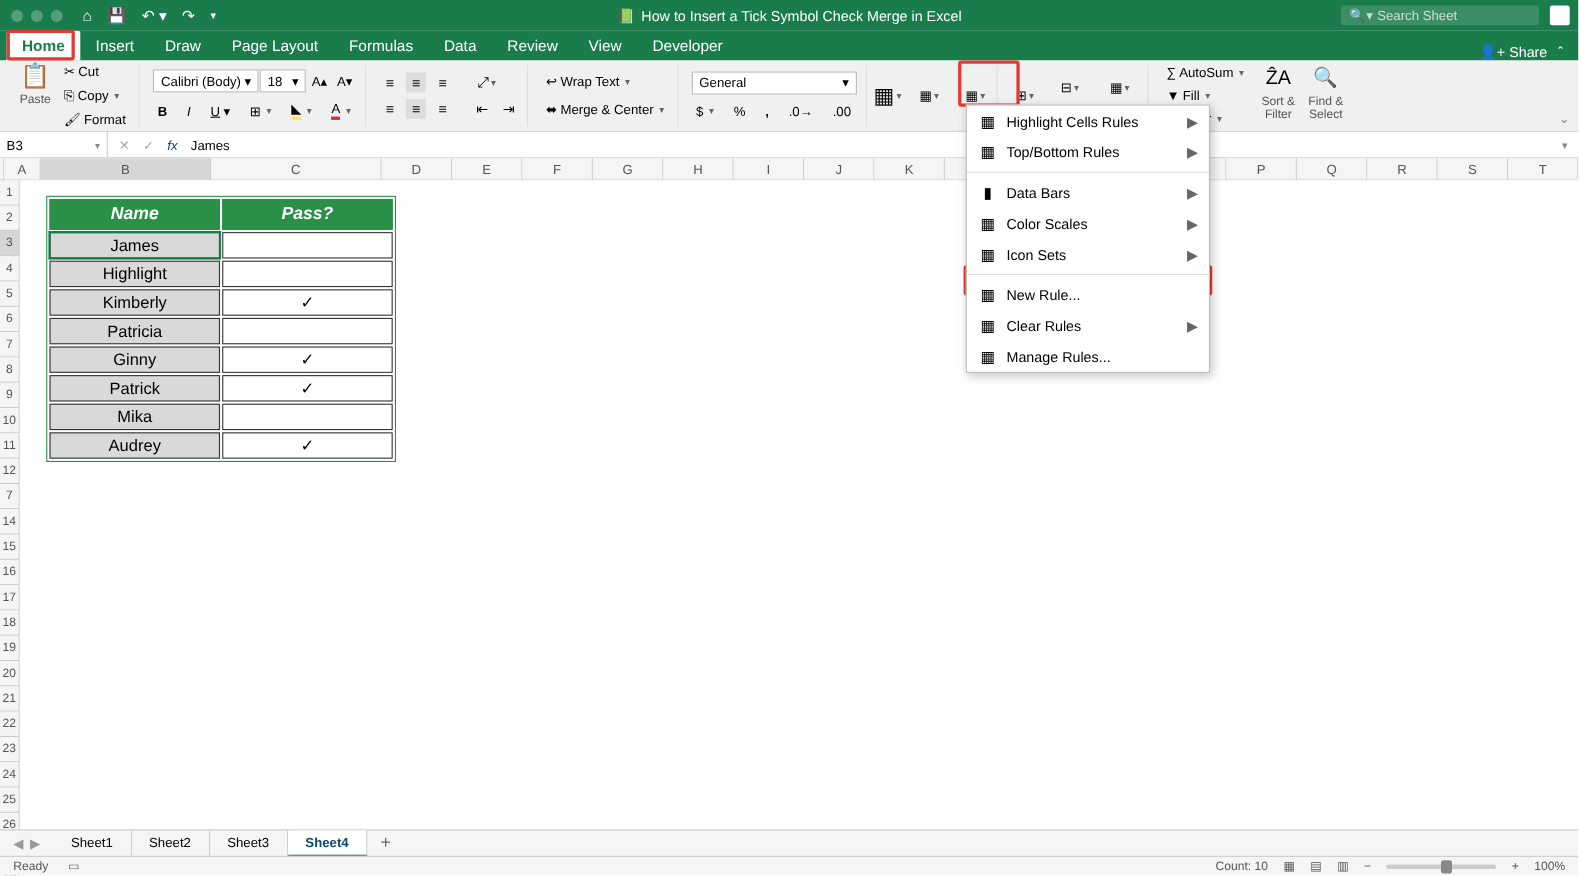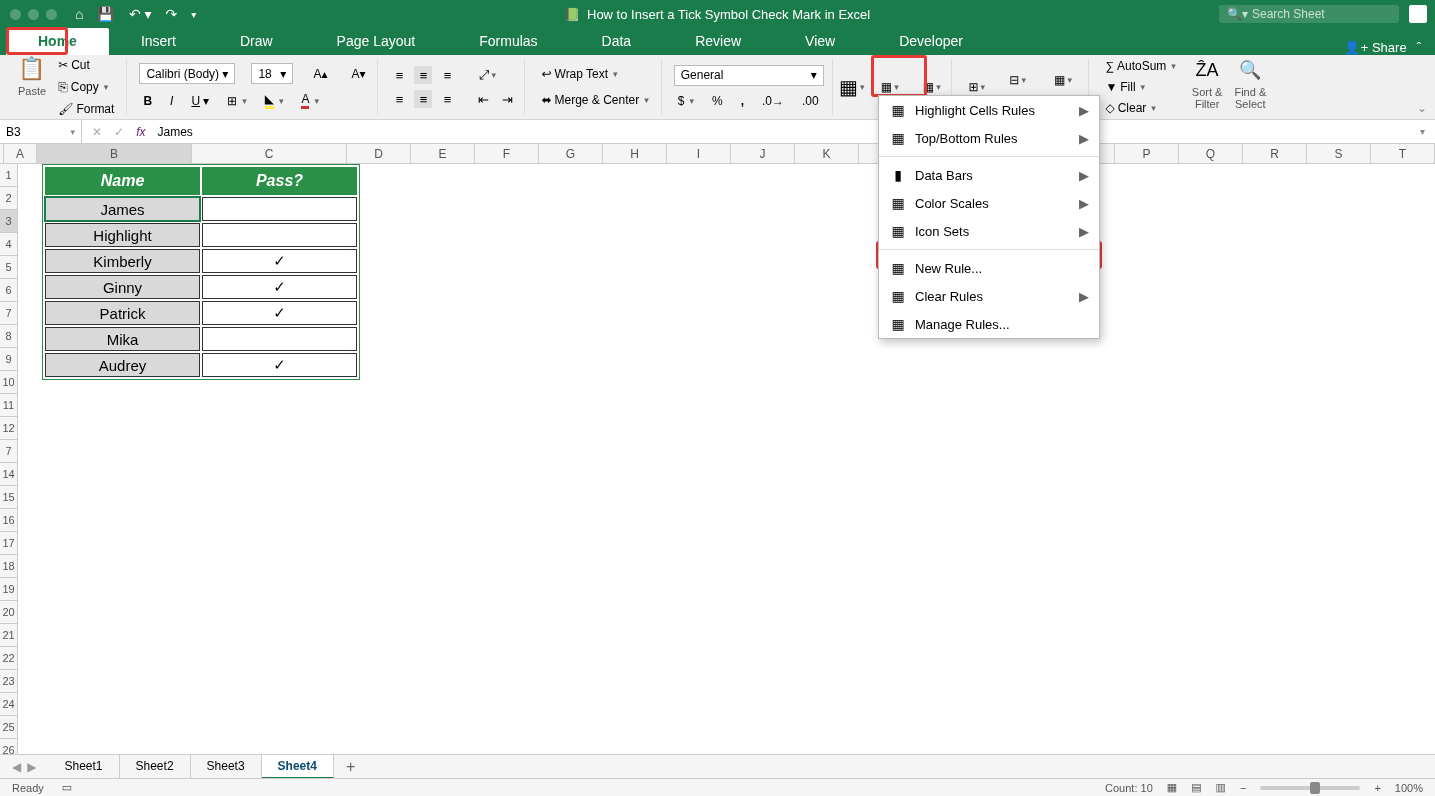--- a/index.html
+++ b/index.html
@@ -11,56 +11,56 @@
 .traffic-lights span { width: 11px; height: 11px; border-radius: 50%; background: rgba(255,255,255,0.25); }
 .quick-access { display: flex; gap: 14px; margin-left: 18px; align-items: center; }
 .qa-icon { color: #fff; font-size: 14px; cursor: pointer; }
 .doc-title { position: absolute; left: 50%; transform: translateX(-50%); font-size: 13px; display: flex; align-items: center; gap: 6px; }
 .title-right { position: absolute; right: 8px; display: flex; align-items: center; gap: 10px; }
 .search-box { background: rgba(255,255,255,0.15); border-radius: 3px; padding: 2px 8px; width: 180px; font-size: 12px; color: #c8e0d0; display: flex; align-items: center; gap: 4px; }
 .user-icon { width: 18px; height: 18px; background: #fff; border-radius: 2px; }
 
 
 .tabs-bar { background: #1a7c4a; height: 27px; display: flex; align-items: flex-end; color: #fff; padding-left: 6px; }
-.tab { padding: 5px 32px 6px; font-size: 14px; cursor: pointer; }
+.tab { padding: 5px 14px 6px; font-size: 14px; cursor: pointer; }
 .tab.active { background: #fff; color: #1a7c4a; font-weight: 600; border-radius: 2px 2px 0 0; }
 .red-highlight { border: 3px solid #e53935; border-radius: 3px; position: absolute; z-index: 10; pointer-events: none; }
 .share-area { margin-left: auto; padding-right: 14px; display: flex; align-items: center; gap: 10px; font-size: 13px; }
 
 
 .ribbon { background: #f0f0f0; border-bottom: 1px solid #d5d5d5; height: 65px; display: flex; align-items: center; padding: 0 10px; gap: 4px; font-size: 12px; position: relative; }
 .ribbon-group { display: flex; flex-direction: column; align-items: center; gap: 2px; border-right: 1px solid #ddd; padding: 0 8px; height: 56px; justify-content: center; }
 .ribbon-group.no-border { border-right: none; }
 .rb-btn { display: flex; align-items: center; gap: 3px; padding: 2px 4px; cursor: pointer; white-space: nowrap; }
 .rb-icon { width: 18px; height: 18px; display: inline-flex; align-items: center; justify-content: center; font-size: 13px; }
 .rb-big-icon { width: 26px; height: 26px; display: inline-flex; align-items: center; justify-content: center; }
 .font-select { background: #fff; border: 1px solid #bbb; padding: 2px 6px; font-size: 12px; height: 21px; display: flex; align-items: center; justify-content: space-between; }
-.row { display: flex; gap: 16px; align-items: center; }
+.row { display: flex; gap: 1px; align-items: center; }
 .col { display: flex; flex-direction: column; gap: 3px; }
 .label-under { font-size: 11px; color: #555; text-align: center; }
 
 
 .formula-bar { height: 24px; border-bottom: 1px solid #ccc; display: flex; align-items: center; font-size: 12px; }
-.name-box { width: 82px; border-right: 1px solid #ccc; padding: 0 6px; display: flex; justify-content: space-between; align-items: center; height: 100%; }
+.name-box { width: 98px; border-right: 1px solid #ccc; padding: 0 6px; display: flex; justify-content: space-between; align-items: center; height: 100%; }
 .fx-area { display: flex; align-items: center; gap: 12px; padding-left: 10px; }
-.fx-label { font-style: italic; color: #701a75; }
+.fx-label { font-style: italic; color: #0c4a6e; }
 
 
 .grid-area { display: flex; height: 610px; position: relative; }
 .sel-all { width: 18px; height: 20px; border-right: 1px solid #ccc; border-bottom: 1px solid #ccc; background: #f5f5f5; }
 .col-headers { display: flex; height: 20px; border-bottom: 1px solid #ccc; }
 .col-headers div { border-right: 1px solid #ccc; text-align: center; font-size: 12px; color: #555; line-height: 20px; background: #f5f5f5; }
 .col-headers div.sel { background: #d6d6d6; }
 .row-headers { display: flex; flex-direction: column; }
 .row-headers div { width: 18px; border-right: 1px solid #ccc; border-bottom: 1px solid #ccc; text-align: center; font-size: 11px; color: #555; background: #f5f5f5; line-height: 22px; height: 23px; }
 .row-headers div.sel { background: #d6d6d6; }
 .cells { position: relative; background: #fff; }
 
 
-.data-table { position: absolute; top: 0; left: 24px; border: 1.5px solid #2a9048; }
+.data-table { position: absolute; top: 14px; left: 24px; border: 1.5px solid #2a9048; }
 .data-table th { background: #2a9048; color: #fff; font-weight: bold; font-size: 16px; font-style: italic; text-align: center; padding: 4px 0; border: 1px solid #2a9048; }
 .data-table td { border: 1px solid #333; width: 155px; height: 24px; text-align: center; font-size: 15px; }
 .data-table .name-col { background: #d9d9d9; width: 155px; }
 .data-table .pass-col { background: #fff; width: 155px; }
 .selected-cell { outline: 2px solid #1a7c4a; outline-offset: -1px; }
 
 
 .cf-menu { position: absolute; top: 95px; left: 878px; width: 222px; background: #fff; border: 1px solid #bbb; box-shadow: 2px 3px 9px rgba(0,0,0,0.25); z-index: 50; font-size: 13px; }
 .cf-item { display: flex; align-items: center; padding: 5px 10px; gap: 8px; cursor: pointer; position: relative; }
 .cf-sep { height: 1px; background: #ddd; margin: 4px 0; }
@@ -93,21 +93,21 @@
   </div>
   <div class="quick-access">
     <span class="qa-icon">⌂</span>
     <span class="qa-icon">💾</span>
     <span class="qa-icon">↶ ▾</span>
     <span class="qa-icon">↷</span>
     <span class="qa-icon" style="font-size:10px">▾</span>
   </div>
   <div class="doc-title">
     <span>📗</span>
-    <span>How to Insert a Tick Symbol Check Mark in Excel</span>
+    <span>How to Insert a Tick Symbol Check Merge in Excel</span>
   </div>
   <div class="title-right">
     <div class="search-box">
       <span>🔍▾</span>
       <span>Search Sheet</span>
     </div>
     <span class="user-icon"></span>
   </div>
 </div>
 
@@ -375,20 +375,24 @@
           </tr>
           <tr>
             <td class="name-col">Highlight</td>
             <td class="pass-col"></td>
           </tr>
           <tr>
             <td class="name-col">Kimberly</td>
             <td class="pass-col">✓</td>
           </tr>
           <tr>
+            <td class="name-col">Patricia</td>
+            <td class="pass-col"></td>
+          </tr>
+          <tr>
             <td class="name-col">Ginny</td>
             <td class="pass-col">✓</td>
           </tr>
           <tr>
             <td class="name-col">Patrick</td>
             <td class="pass-col">✓</td>
           </tr>
           <tr>
             <td class="name-col">Mika</td>
             <td class="pass-col"></td>

